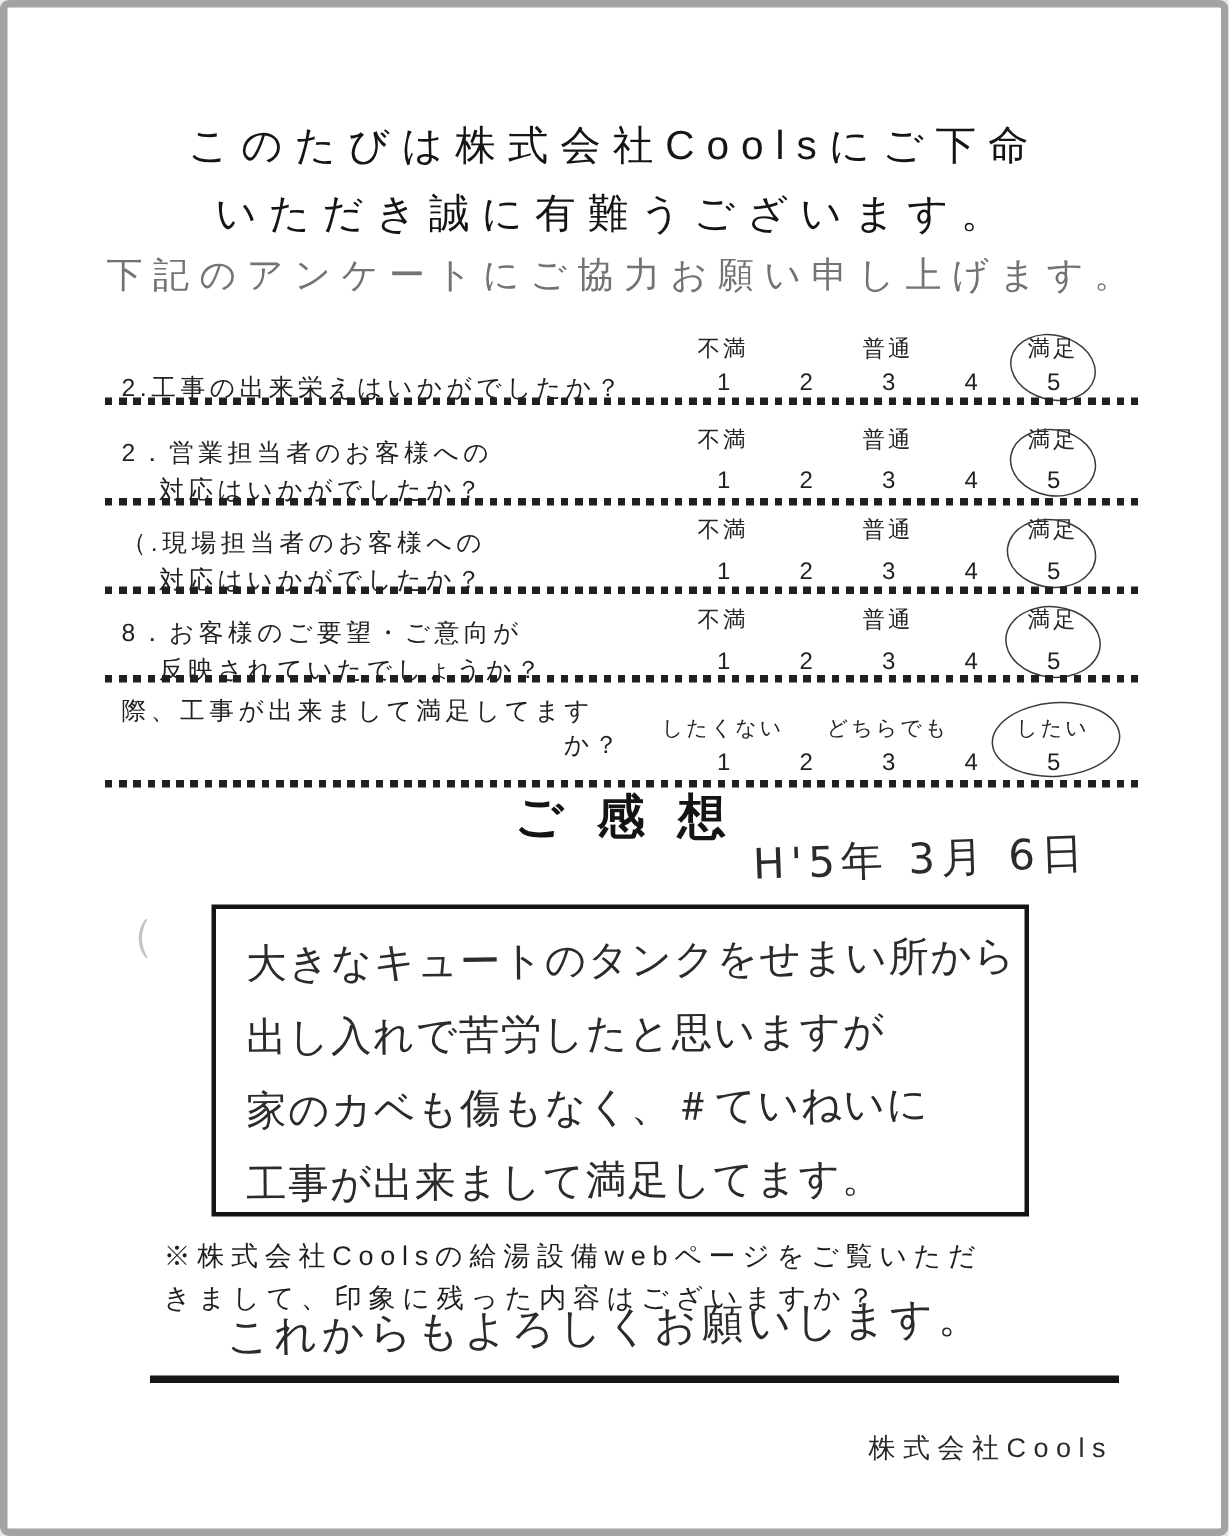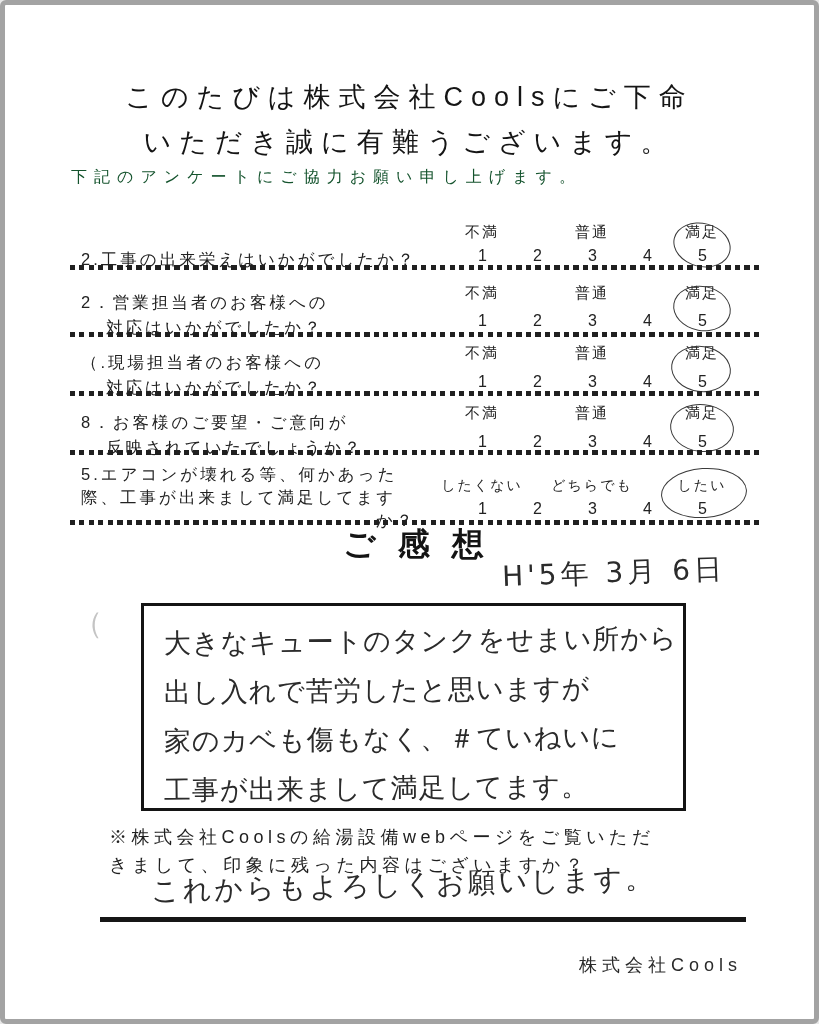--- a/index.html
+++ b/index.html
@@ -6,21 +6,21 @@
   .page{
     position:relative;width:819px;height:1024px;background:#ffffff;
     border:5px solid #a3a3a3;border-radius:6px;box-sizing:border-box;
     font-family:"Liberation Sans",sans-serif;color:#1b1b1b;overflow:hidden;
     margin:0 auto;
   }
   .abs{position:absolute;}
   
   .title{top:70px;left:0;right:0;text-align:center;font-size:27px;letter-spacing:8px;
          line-height:45px;color:#151515;white-space:nowrap;}
-  .subtitle{top:162px;left:66px;font-size:16px;letter-spacing:7px;color:#14532d;white-space:nowrap;}
+  .subtitle{top:162px;left:66px;font-size:24px;letter-spacing:7px;color:#737373;white-space:nowrap;}
   
   .qblock{position:absolute;left:0;right:0;}
   .qtext{position:absolute;left:76px;font-size:16.5px;letter-spacing:3px;line-height:25px;color:#222;white-space:nowrap;}
   .qtext .cont{padding-left:25px;}
   .qtext .tail{padding-left:295px;}
   .scale{position:absolute;left:450px;width:275px;}
   .labels{position:absolute;top:0;left:0;width:100%;height:18px;font-size:15px;letter-spacing:2px;color:#262626;}
   .lab{position:absolute;transform:translateX(-50%);white-space:nowrap;}
   .numbers{position:absolute;left:0;width:100%;display:flex;}
   .num{width:55px;text-align:center;font-size:16px;color:#222;}
@@ -140,21 +140,20 @@
         <span class="num">4</span>
         <span class="num">5</span>
       </div>
       <div class="circle" style="left:215px;top:0;width:62px;height:46px;transform:rotate(6deg)"></div>
     </div>
     <div class="dots" style="top:46px"></div>
   </div>
 
   <div class="qblock" style="top:458px;height:62px">
     <div class="qtext" style="top:0;line-height:23px">
-      <div>5.エアコンが壊れる等、何かあった</div>
       <div>際、工事が出来まして満足してます</div>
       <div class="tail">か？</div>
     </div>
     <div class="scale" style="top:14px">
       <div class="labels">
         <span class="lab" style="left:27px;font-size:14px">したくない</span>
         <span class="lab" style="left:137px;font-size:14px">どちらでも</span>
         <span class="lab" style="left:247px;font-size:14px">したい</span>
       </div>
       <div class="numbers" style="top:23px">

